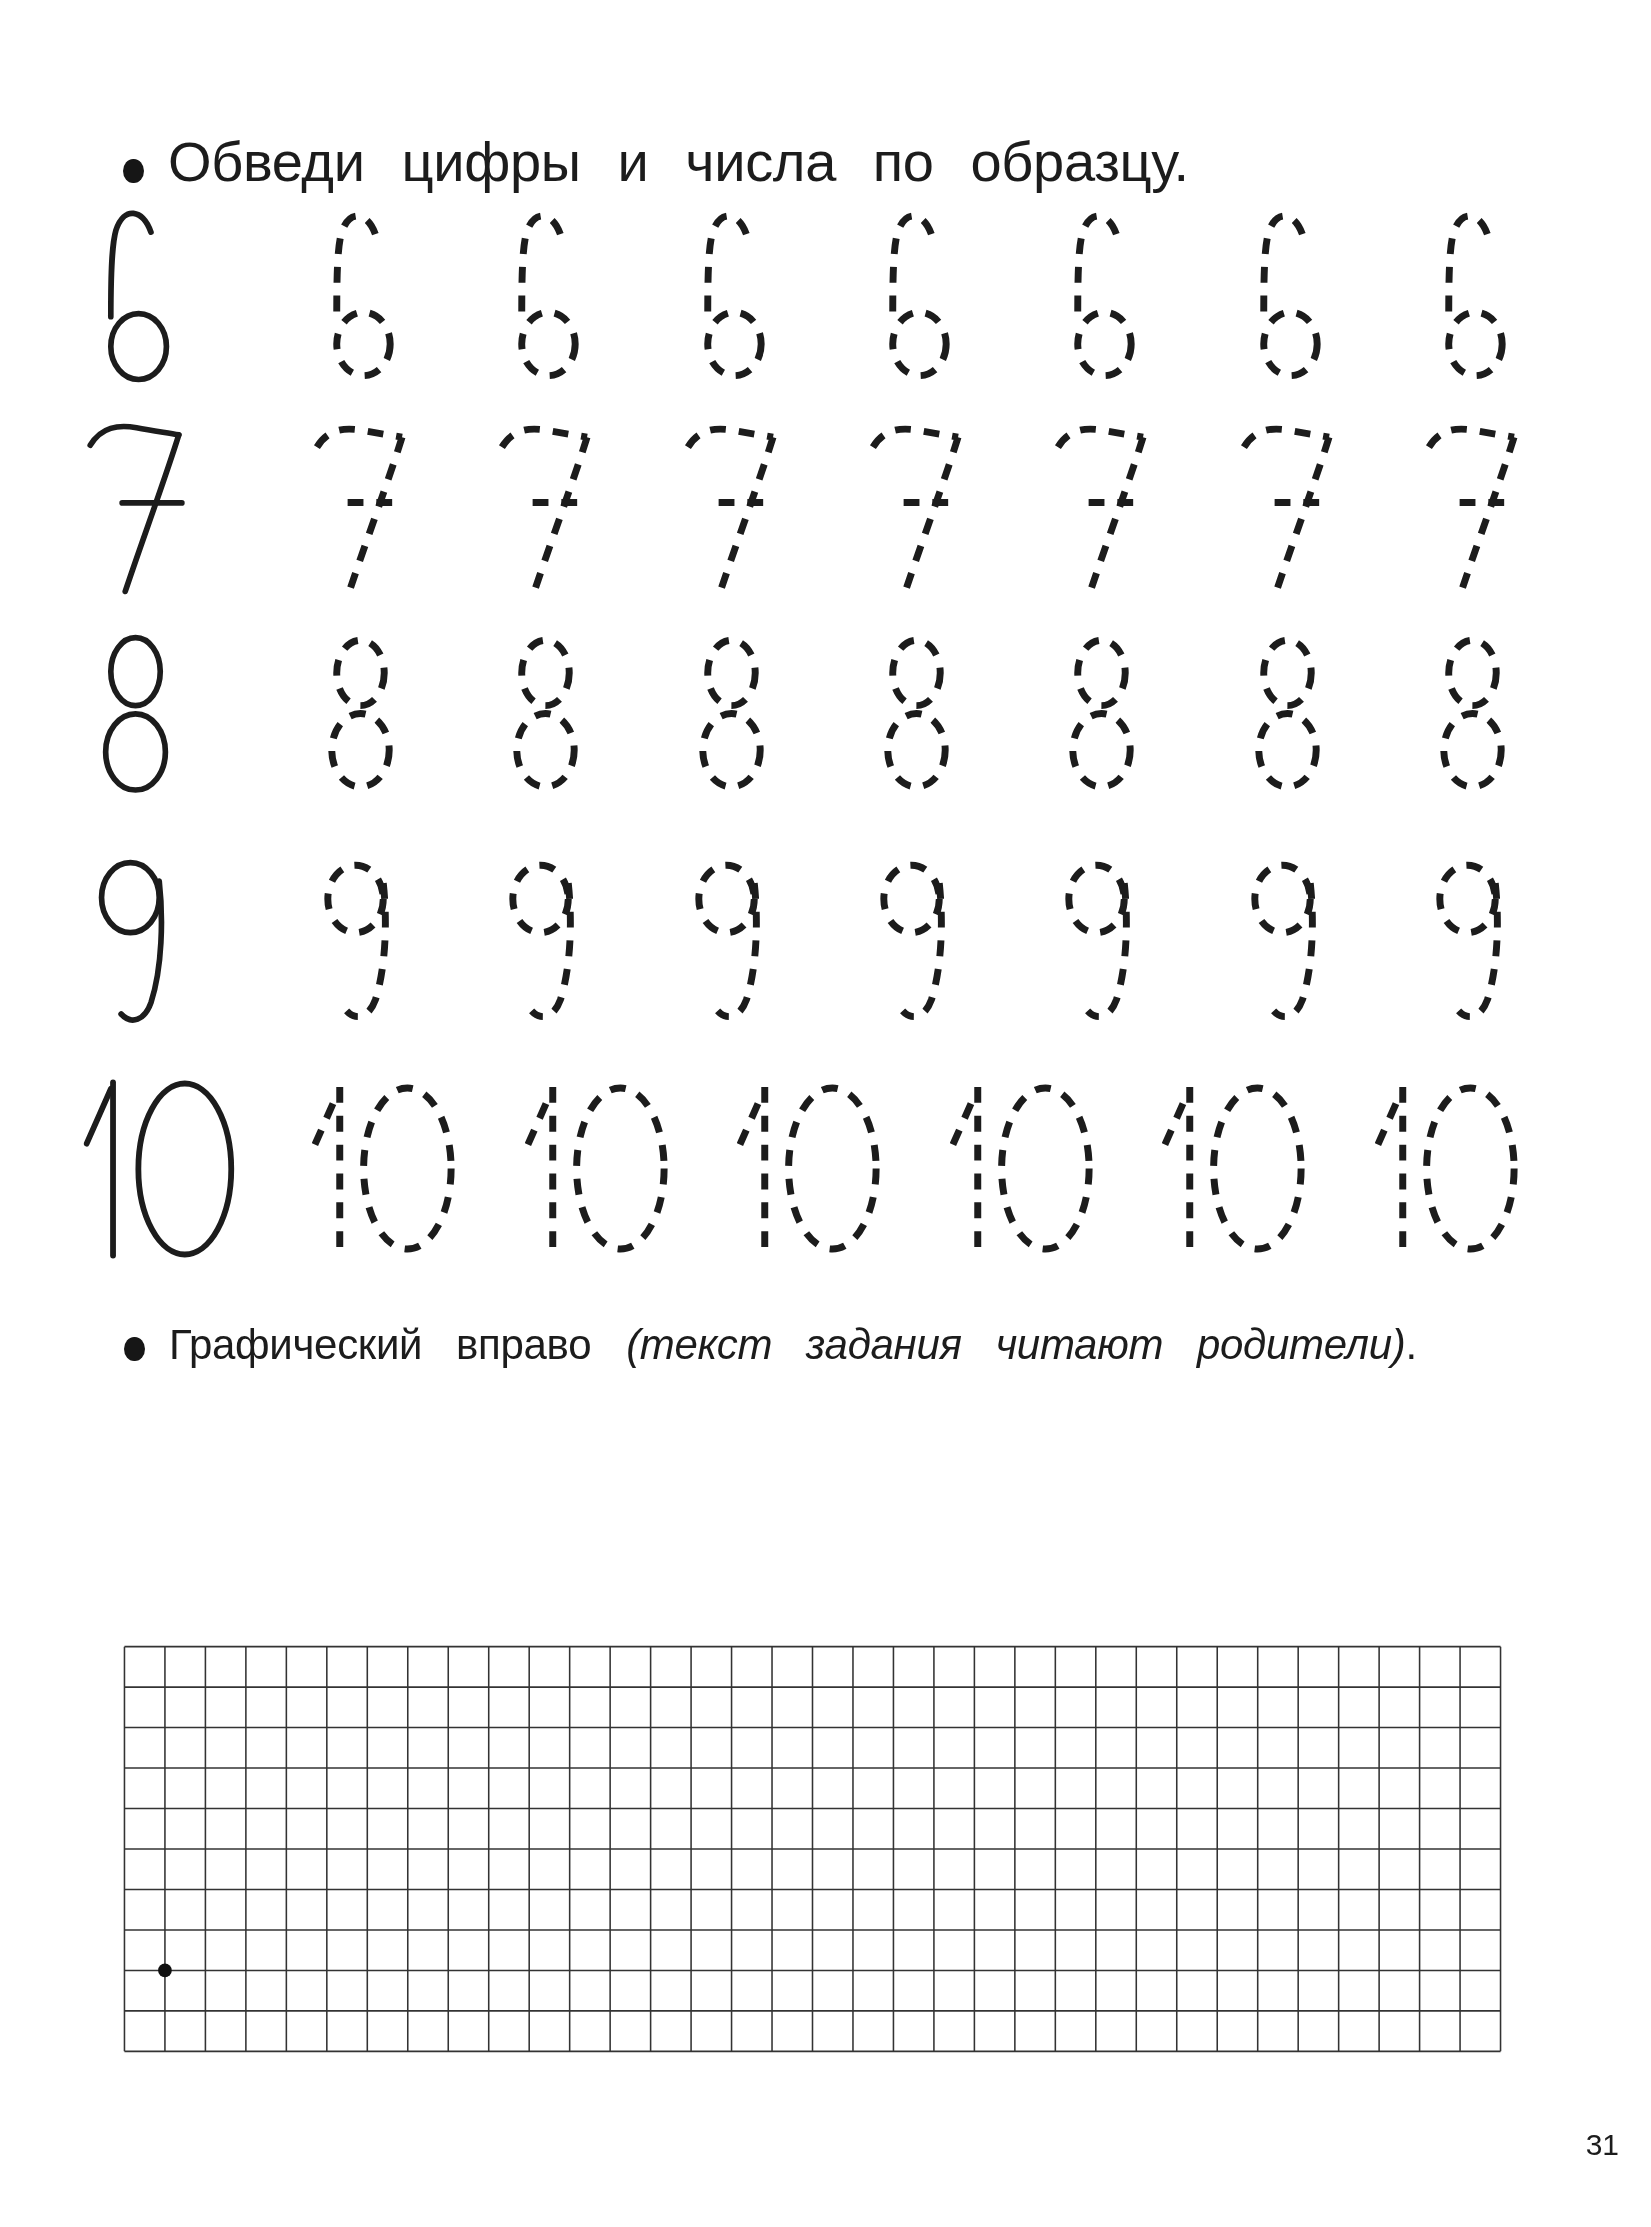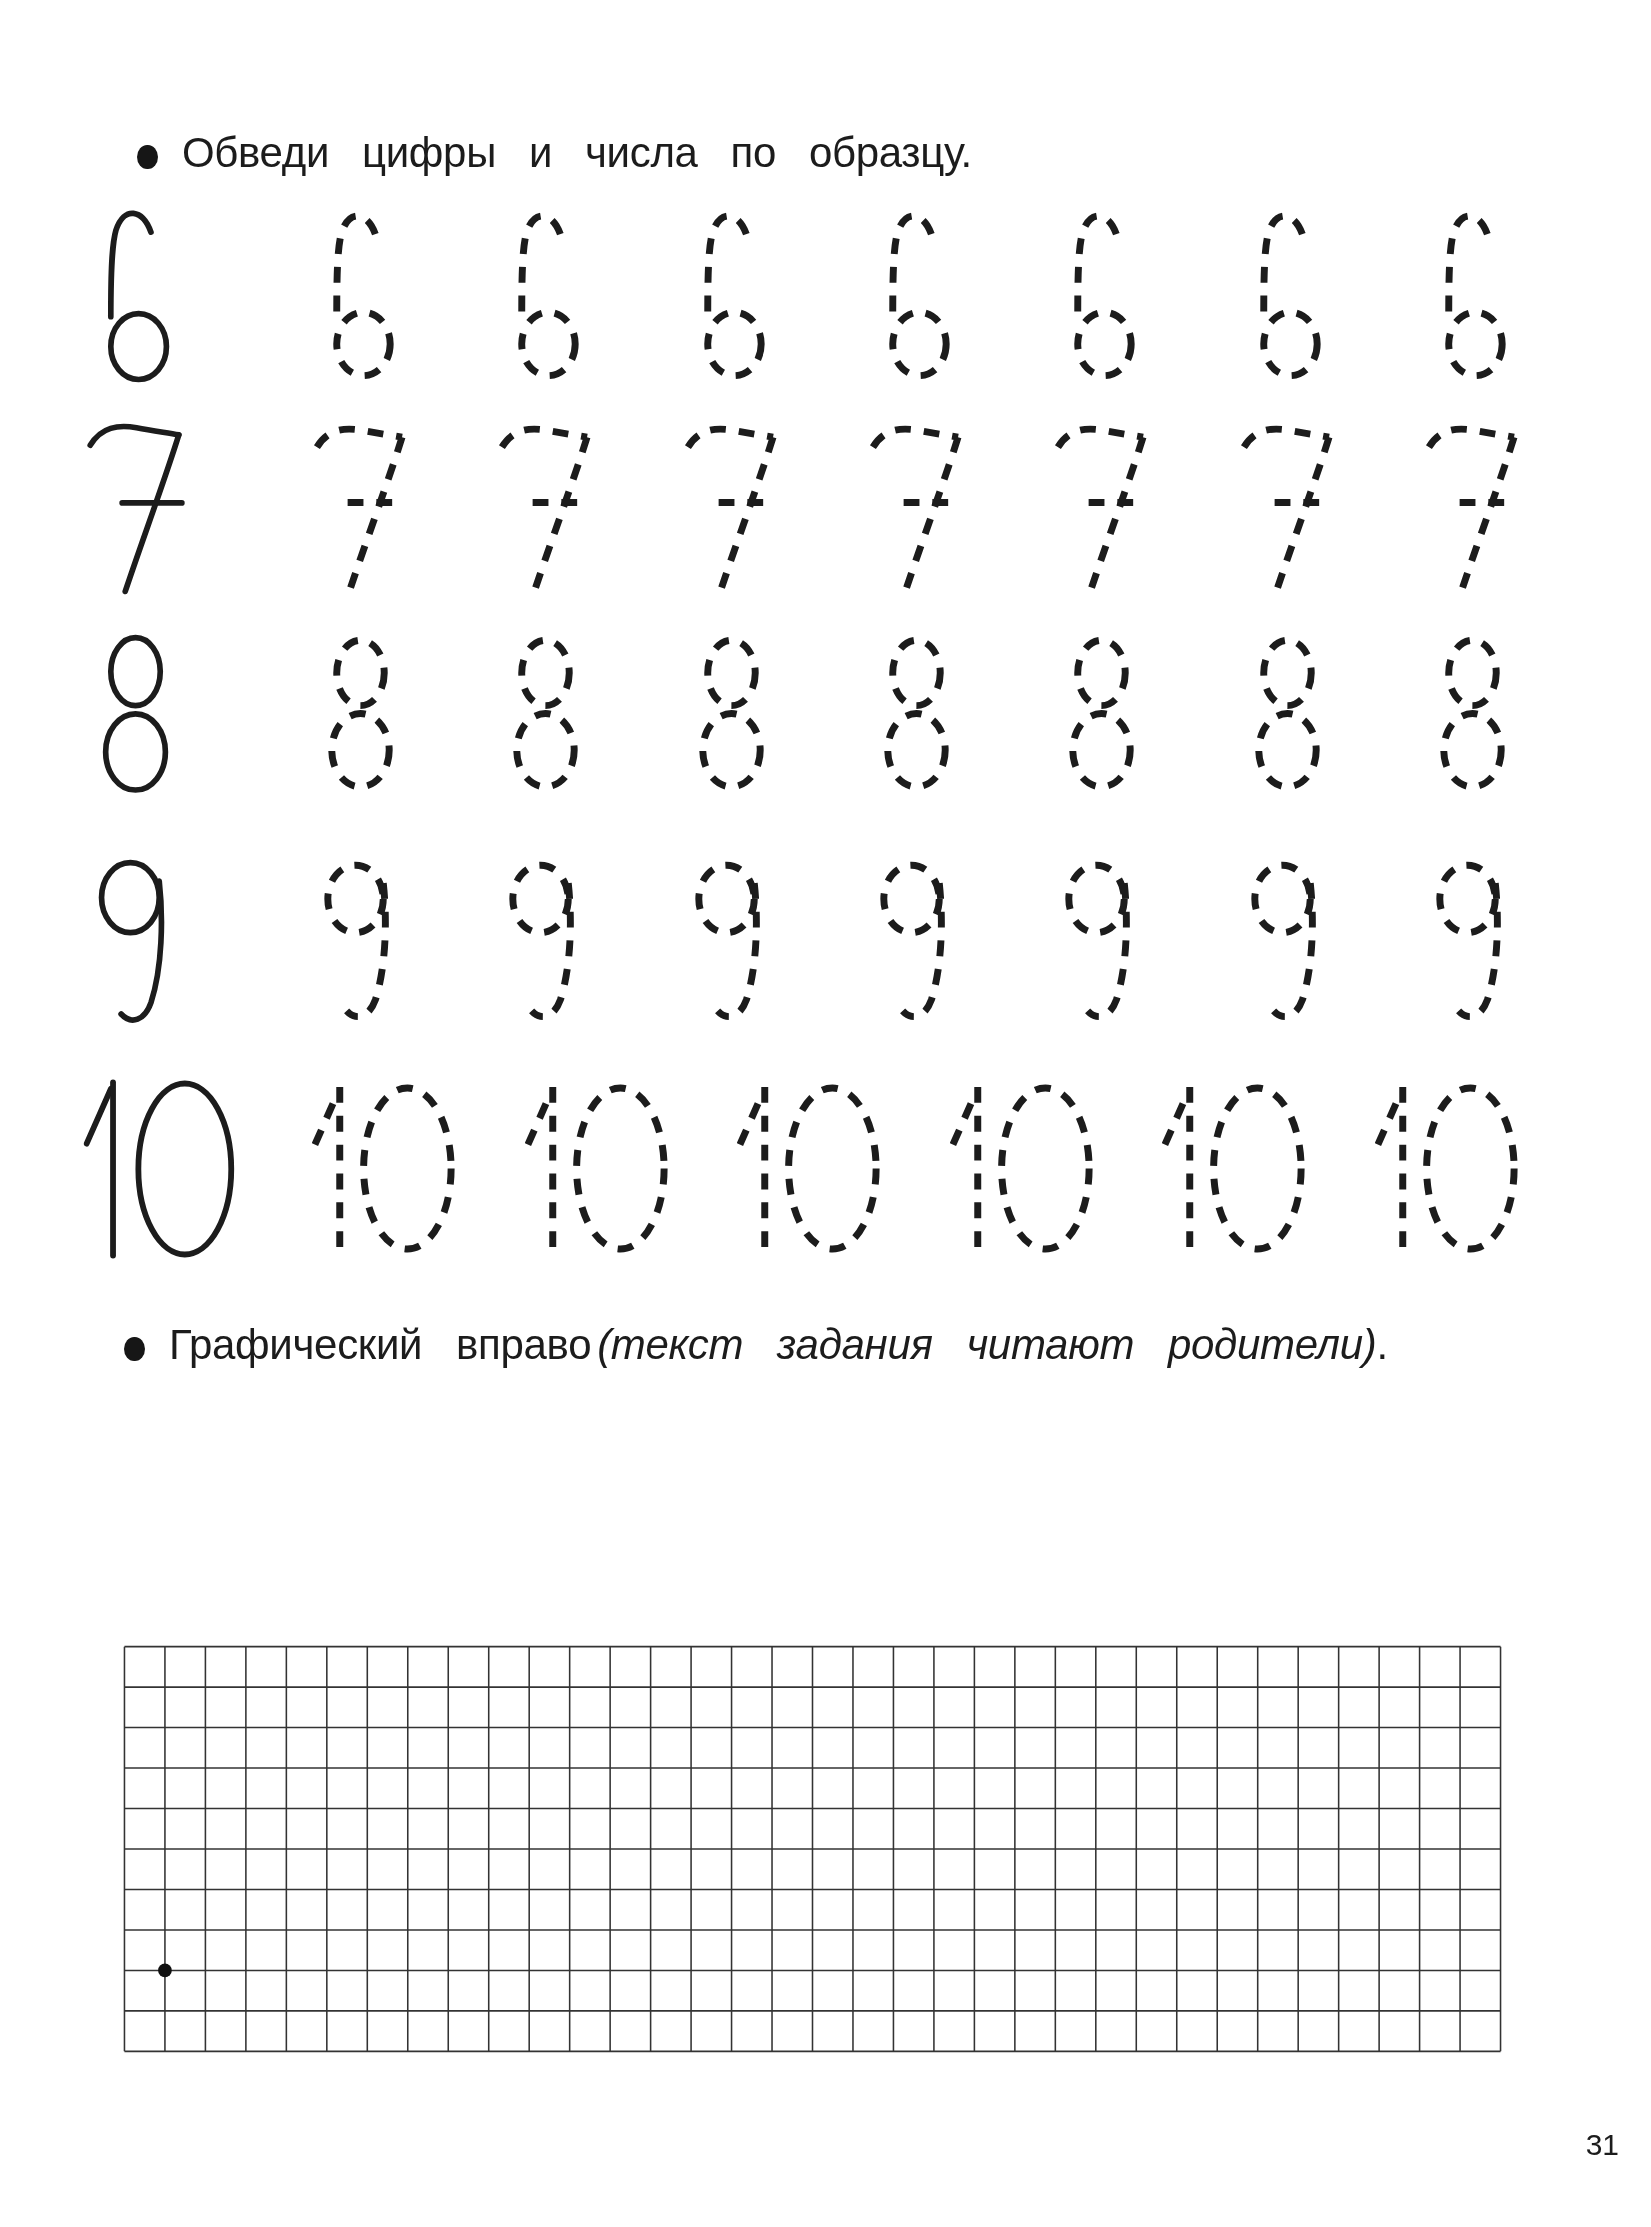--- a/index.html
+++ b/index.html
@@ -3,40 +3,40 @@
 <meta charset="utf-8">
 <style>
   html,body{margin:0;padding:0}
   body{
     width:1651px;height:2227px;position:relative;background:#ffffff;
     font-family:"Liberation Sans", sans-serif;color:#1c1c1c;overflow:hidden;
   }
   .abs{position:absolute}
 
   
-  #instr1{left:137px;top:129px;font-size:42px;letter-spacing:-0.3px;word-spacing:21.5px;white-space:nowrap}
+  #instr1{left:123px;top:129px;font-size:56px;letter-spacing:-0.3px;word-spacing:21.5px;white-space:nowrap}
   .dot-bullet{display:inline-block;width:20.5px;height:24.4px;border-radius:50%;background:#161616;margin-right:24.4px;vertical-align:-2px}
 
   
   .trace-row{position:absolute;left:83px;right:130px;height:191px;display:flex;align-items:center}
   #trace-rows .trace-row:nth-child(1){top:198px}
   #trace-rows .trace-row:nth-child(2){top:411px}
   #trace-rows .trace-row:nth-child(3){top:624px}
   #trace-rows .trace-row:nth-child(4){top:849px}
   #trace-rows .trace-row:nth-child(5){top:1073px}
   .sample{flex:0 0 227px;display:flex;align-items:center}
   .dashes{flex:1;display:flex;justify-content:space-between;align-items:center}
   .glyph{fill:none;stroke:#1c1c1c}
   .glyph.solid{stroke-width:5.5;stroke-linecap:round}
   .glyph.dashed{stroke-width:7;stroke-dasharray:16 13;stroke-linecap:butt}
 
   
   #dictation{left:124px;top:1319px;width:1401px;font-size:42px;line-height:51px;letter-spacing:-0.3px}
   .dict-l1{word-spacing:22.4px;white-space:nowrap}
-  .dict-l1 em{font-style:italic;margin-left:6px}
+  .dict-l1 em{font-style:italic;margin-left:35px}
   .jline{text-align:justify;text-align-last:justify}
   .lline{word-spacing:12.7px}
 
   
   #grid-wrap{left:123px;top:1645px}
   .gl{stroke:#333333;stroke-width:1.6}
   .gdot{fill:#101010}
 
   
   #pagenum{left:1521px;top:2128px;width:98px;text-align:right;font-size:30px}

